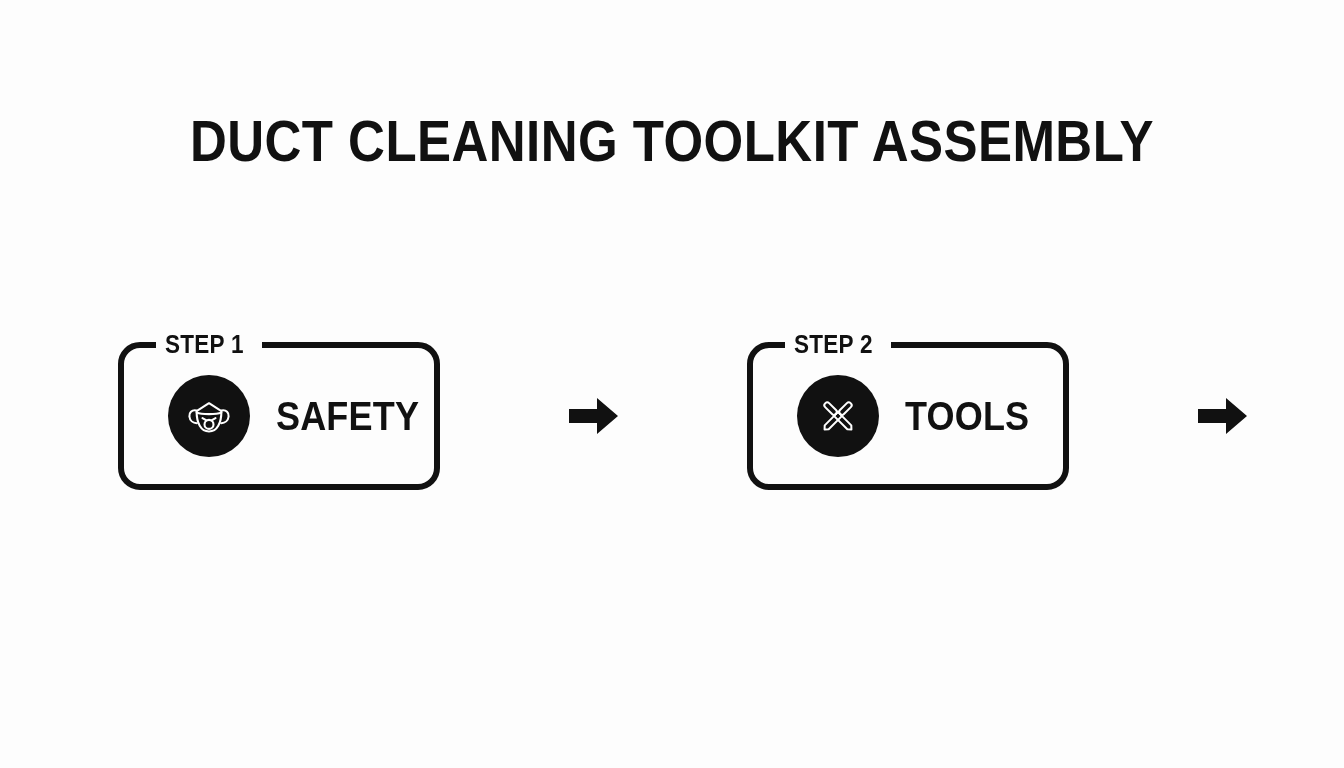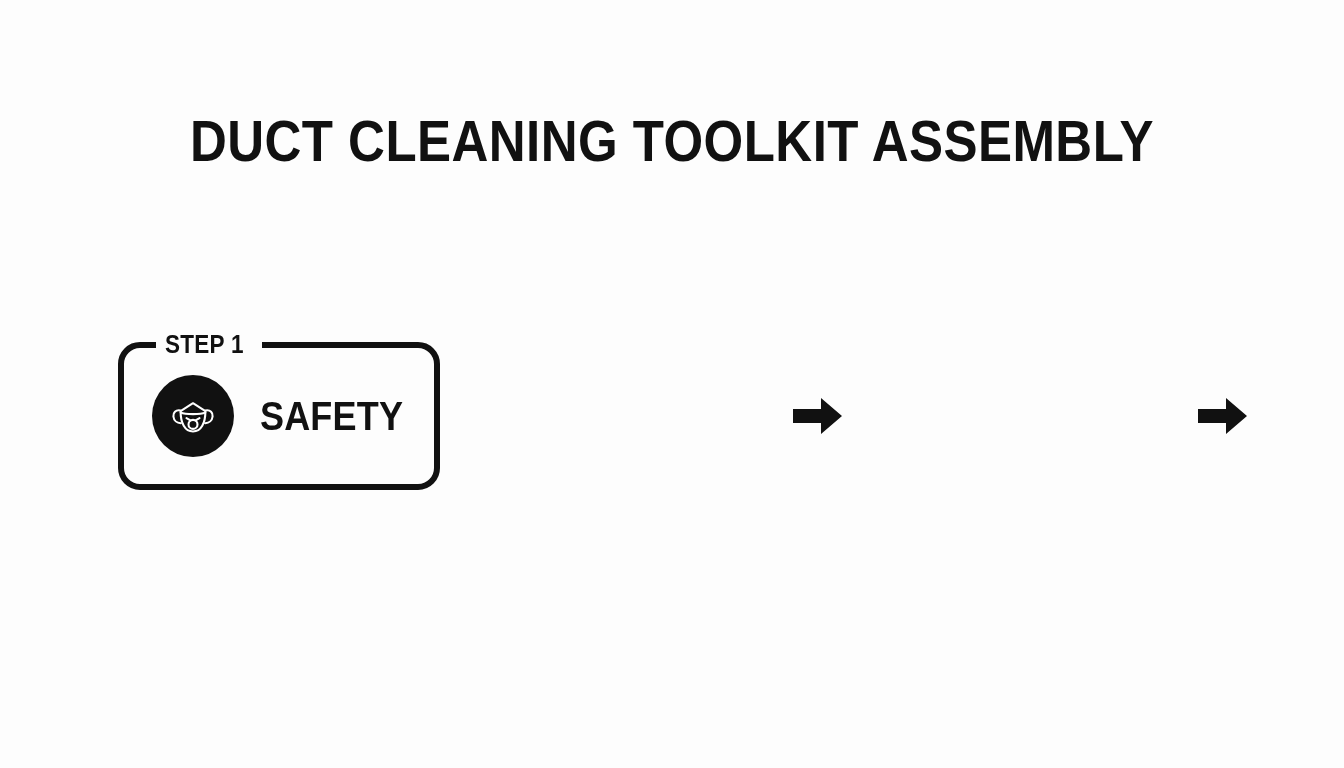--- a/index.html
+++ b/index.html
@@ -49,21 +49,21 @@
   .step {
     position: relative;
     box-sizing: border-box;
     width: 322px;
     height: 148px;
     border: 6px solid #111111;
     border-radius: 22px;
     background: #fdfdfd;
     display: flex;
     align-items: center;
-    padding-left: 28px;
+    padding-left: 44px;
     flex: 0 0 auto;
   }
 
   
   .step-label-wrap {
     position: absolute;
     top: -17px;
     left: 32px;
     height: 26px;
     background: #fdfdfd;
@@ -154,20 +154,42 @@
   </div>
 
   <div class="arrow">
     <span>
       <svg width="50" height="40" viewBox="0 0 50 40">
         <path d="M0 13 L28 13 L28 2 L49 20 L28 38 L28 27 L0 27 Z" fill="#111111"></path>
       </svg>
     </span>
   </div>
 
+  <div class="step">
+    <div class="step-label-wrap">
+      <span class="step-label">STEP 2</span>
+    </div>
+    <div class="badge">
+      <span>
+        <svg width="52" height="52" viewBox="0 0 52 52" fill="none" stroke="#ffffff" stroke-width="2" stroke-linecap="round" stroke-linejoin="round">
+
+          <g transform="rotate(45 26 26)">
+            <rect x="23.2" y="8" width="5.6" height="15" rx="2.6"></rect>
+            <path d="M23.2 23 L28.8 23 L28.8 42 L26 45 L23.2 42 Z"></path>
+          </g>
+
+          <g transform="rotate(-45 26 26)">
+            <rect x="23.2" y="8" width="5.6" height="15" rx="2.6"></rect>
+            <path d="M23.2 23 L28.8 23 L28.8 42 L26 45 L23.2 42 Z"></path>
+          </g>
+        </svg>
+      </span>
+    </div>
+    <span class="step-text">TOOLS</span>
+  </div>
 
   <div class="arrow">
     <span>
       <svg width="50" height="40" viewBox="0 0 50 40">
         <path d="M0 13 L28 13 L28 2 L49 20 L28 38 L28 27 L0 27 Z" fill="#111111"></path>
       </svg>
     </span>
   </div>
 
 

